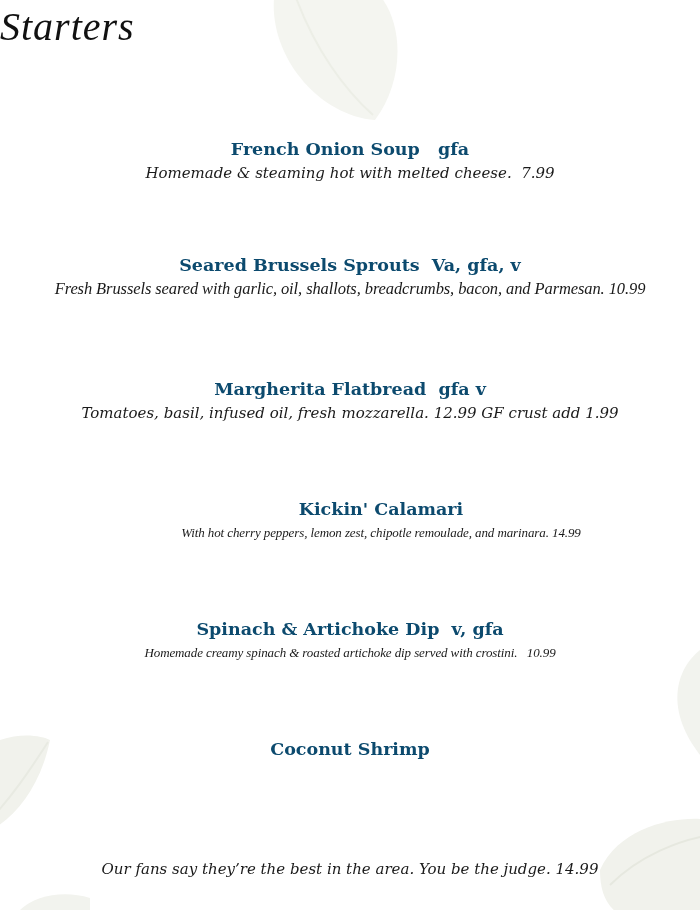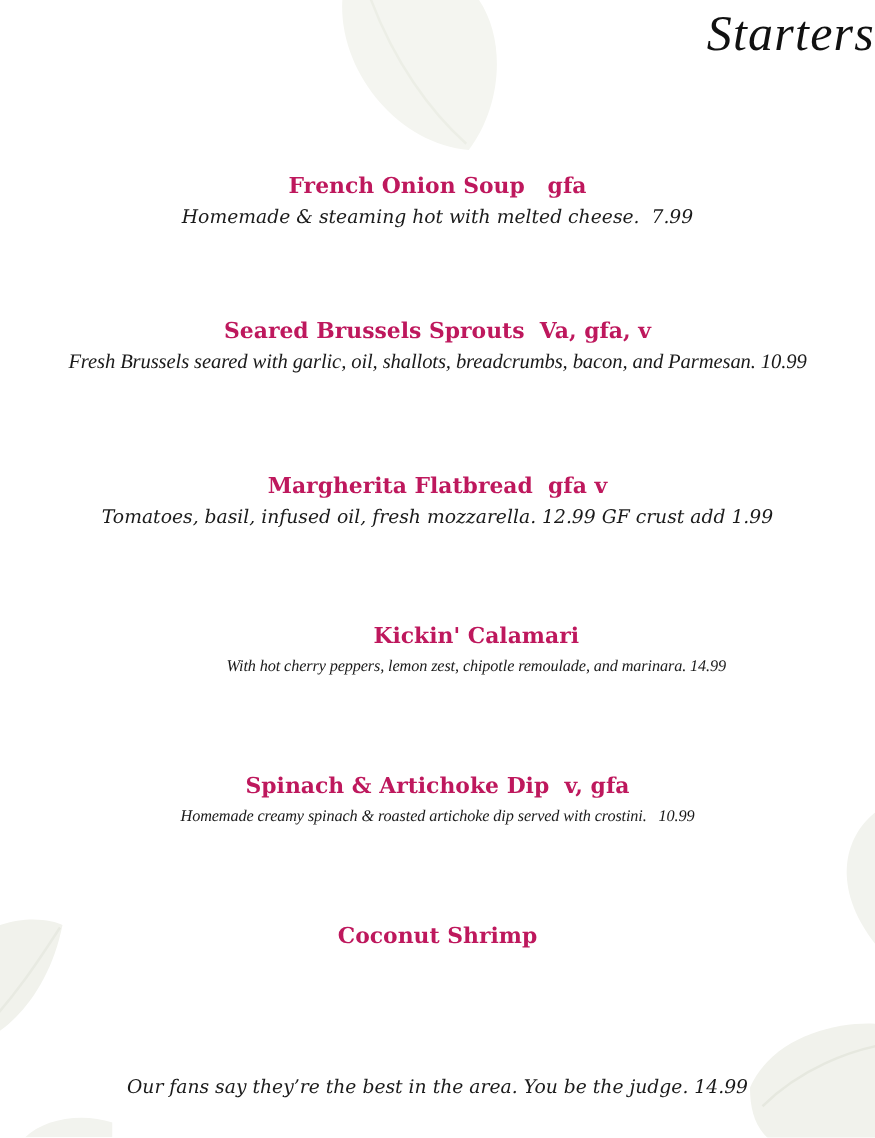--- a/index.html
+++ b/index.html
@@ -20,41 +20,41 @@
     }
     .leaf {
       position: absolute;
       pointer-events: none;
     }
     .title {
       position: absolute;
       top: 2px;
       left: 0;
       width: 700px;
-      text-align: right;
+      text-align: left;
       font-family: "Liberation Serif", "DejaVu Serif", serif;
       font-style: italic;
       font-weight: normal;
       font-size: 40px;
       letter-spacing: 1px;
       color: #111;
       line-height: 50px;
     }
     .item {
       position: absolute;
       left: 0;
       width: 700px;
       text-align: center;
     }
     .item-name {
       font-family: "DejaVu Serif", "Liberation Serif", serif;
       font-weight: bold;
       font-size: 17.5px;
       line-height: 24px;
-      color: #be185d;
+      color: #0c4a6e;
       white-space: pre;
     }
     .item-desc {
       font-family: "DejaVu Serif", "Liberation Serif", serif;
       font-style: italic;
       font-size: 15px;
       line-height: 24px;
       color: #1a1a1a;
       white-space: pre;
     }

